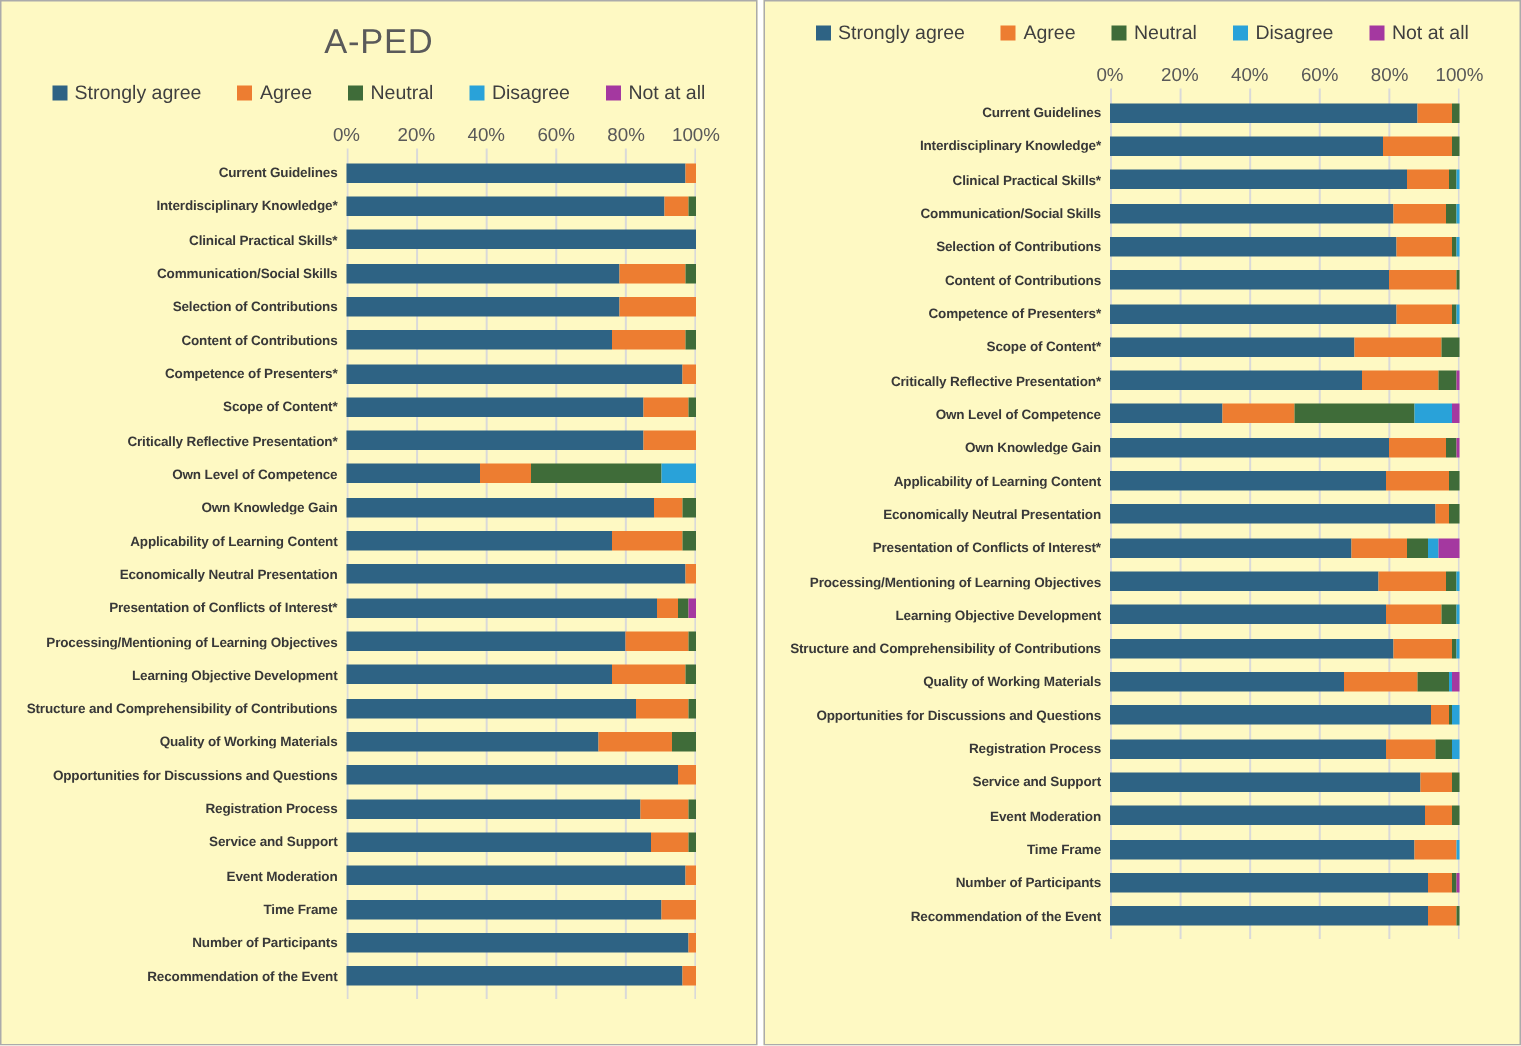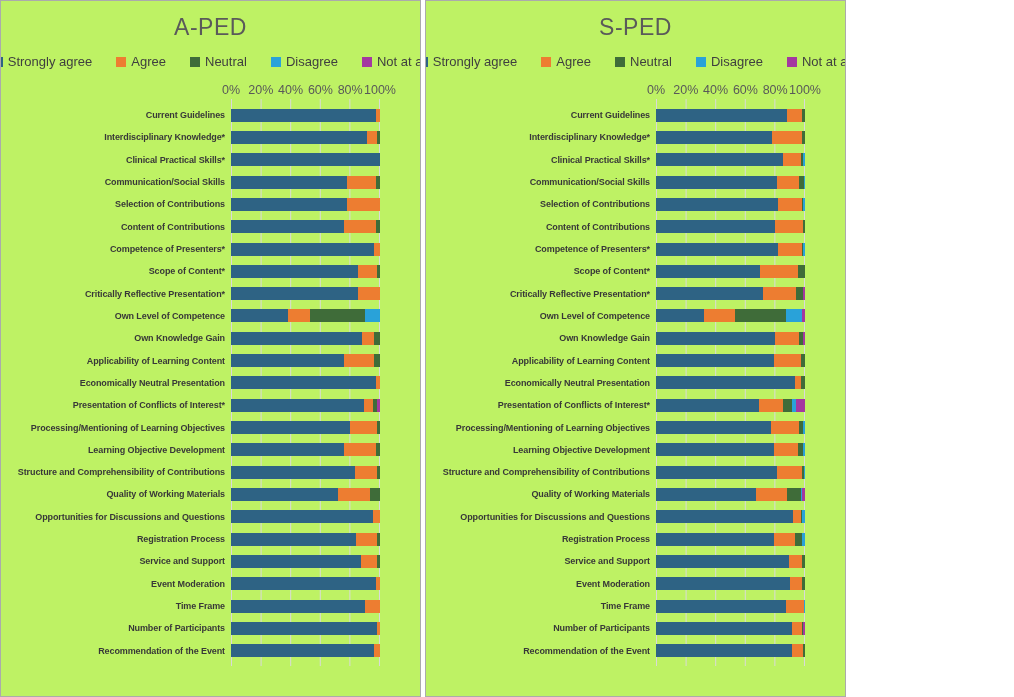--- a/index.html
+++ b/index.html
@@ -3,22 +3,22 @@
 <meta charset="utf-8">
 <style>
   html,body{margin:0;padding:0;background:#fff;}
   body{
     width:1014px;height:697px;
     font-family:"Liberation Sans", sans-serif;
     -webkit-font-smoothing:antialiased;
   }
   .wrap{display:flex;gap:4px;width:1014px;height:697px;box-sizing:border-box;}
   .panel{
-    box-sizing:border-box;width:421px;height:697px;
-    border:1px solid #ababab;background:#bef264;position:relative;overflow:hidden;
+    box-sizing:border-box;width:505px;height:697px;
+    border:1px solid #ababab;background:#fef9c3;position:relative;overflow:hidden;
   }
   .chart-title{
     margin-top:13px;text-align:center;
     font-size:23px;color:#5a5a5a;letter-spacing:0.5px;font-weight:400;
   }
   .legend{
     margin-top:13px;display:flex;justify-content:center;align-items:center;gap:24px;
     font-size:13px;color:#3f3f3f;
   }
   .legend-item{display:flex;align-items:center;gap:5px;white-space:nowrap;}
@@ -275,21 +275,20 @@
             <div class="track">
               <div class="seg" style="width: 96%; background: rgb(46, 99, 132);"></div>
               <div class="seg" style="width: 4%; background: rgb(237, 125, 49);"></div>
             </div>
           </div>
         </div>
     </div>
   </div>
 
   <div class="panel">
-    <div class="chart-title">S-PED</div>
     <div class="legend">
         <span class="legend-item">
           <span class="swatch" style="background: rgb(46, 99, 132);"></span>
           <span>Strongly agree</span>
         </span>
         <span class="legend-item">
           <span class="swatch" style="background: rgb(237, 125, 49);"></span>
           <span>Agree</span>
         </span>
         <span class="legend-item">

